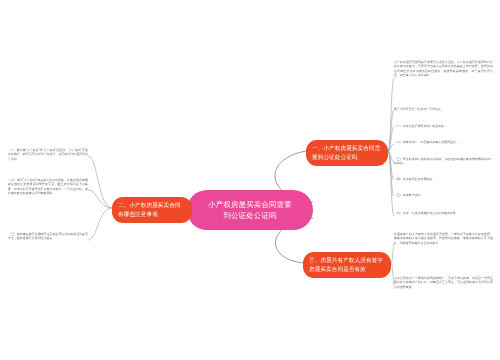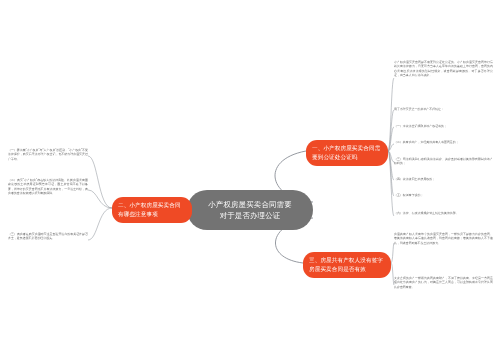--- a/index.html
+++ b/index.html
@@ -11,21 +11,21 @@
     position:relative;
   }
   #canvas{position:absolute;inset:0;width:500px;height:360px;}
   svg.links{position:absolute;left:0;top:0;width:500px;height:360px;pointer-events:none;}
 
   
   .center-node{
     position:absolute;
     left:187px;top:190px;
     width:126px;height:40px;
-    background:#737373;
+    background:#ec4899;
     border-radius:20px;
     color:#ffffff;
     display:flex;align-items:center;justify-content:center;
     text-align:center;
     font-size:7.4px;
     line-height:1.55;
     padding:0 9px;
     box-sizing:border-box;
     letter-spacing:.2px;
   }
@@ -97,21 +97,21 @@
     <g fill="none" stroke="#9aa0a6" stroke-width="0.6">
       <path d="M 112 208 C 98 208 98 156 88 156"></path>
       <path d="M 112 208 C 98 208 98 190 88 190"></path>
       <path d="M 112 208 C 98 208 98 240 88 240"></path>
     </g>
   </svg>
 
   <div class="center-node">
     <div>
       <span>小产权房屋买卖合同需要</span>
-      <span>对于是否办理公证</span>
+      <span>到公证处公证吗</span>
     </div>
   </div>
 
   <div class="branch b1">
     <span>一、小产权房屋买卖合同需要到公证处公证吗</span>
   </div>
   <div class="branch b2">
     <span>二、小产权房屋买卖合同有哪些注意事项</span>
   </div>
   <div class="branch b3">

